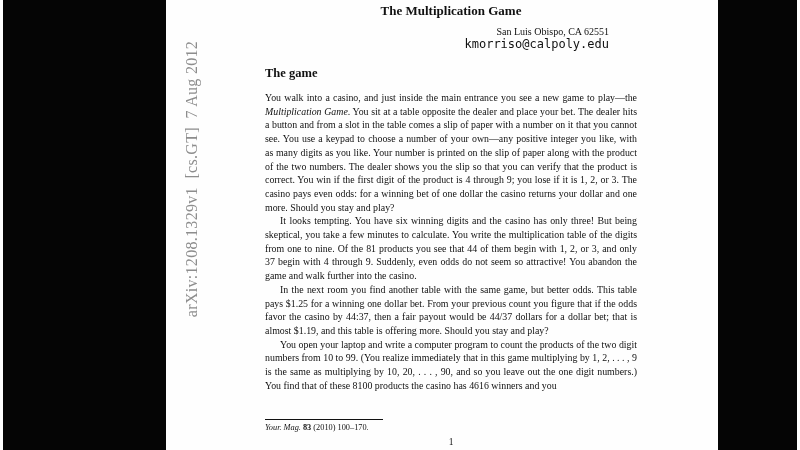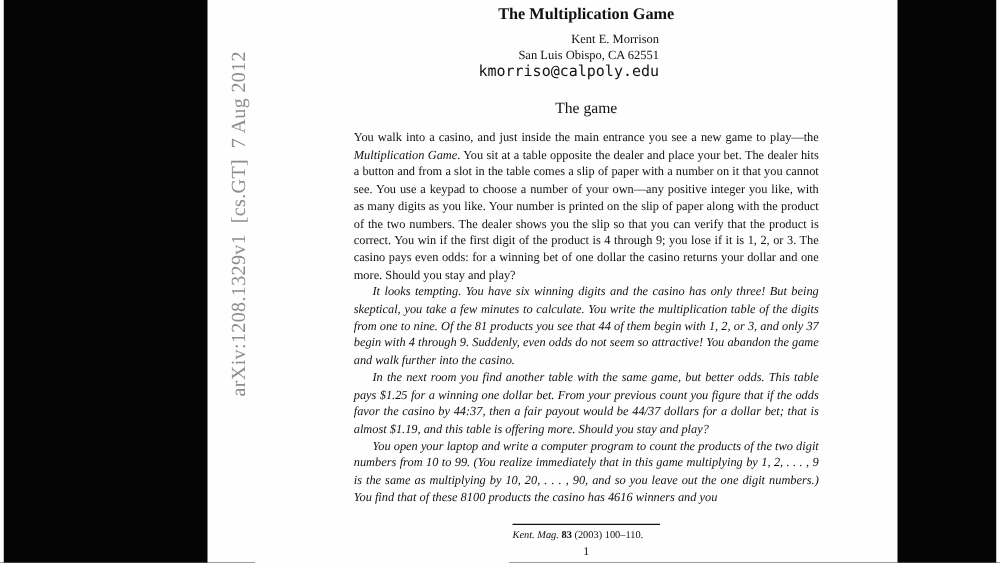--- a/index.html
+++ b/index.html
@@ -34,25 +34,24 @@
     width: 300px; height: 22px;
     transform: rotate(-90deg);
     text-align: center;
     font-size: 16px;
     color: #8d8d8d;
     white-space: pre;
     letter-spacing: 0.3px;
   }
   .content {
     position: absolute;
-    left: 117px; top: 0;
+    left: 99px; top: 0;
     width: 372px; height: 450px;
     display: flex;
     flex-direction: column;
-    align-items: center;
   }
   .paper-title {
     margin: 3px 0 0 0;
     text-align: center;
     font-size: 13px;
     line-height: 16px;
     font-weight: 700;
   }
   .authors {
     margin-top: 6px;
@@ -63,29 +62,29 @@
   }
   .author-email {
     font-family: "DejaVu Sans Mono", "Liberation Mono", monospace;
     font-size: 12px;
     line-height: 12px;
   }
   .section-heading {
     margin: 16px 0 10px 0;
     font-size: 12.5px;
     line-height: 15px;
-    font-weight: 400;
+    font-weight: 700;
   }
   .body-par {
     margin: 0;
     font-size: 9.9px;
     line-height: 13.7px;
     text-align: justify;
   }
-  .body-par.indent { text-indent: 15px; font-style: italic; }
+  .body-par.indent { text-indent: 15px; }
   .footer {
     margin-top: auto;
     padding-bottom: 2px;
   }
   .footnote-rule {
     width: 118px; height: 1px;
     background: #111;
     margin-bottom: 3px;
   }
   .footnote-text {
@@ -110,36 +109,35 @@
 
   <div class="page">
 
     <div class="arxiv-stamp">arXiv:1208.1329v1  [cs.GT]  7 Aug 2012</div>
 
     <div class="content">
 
       <h1 class="paper-title">The Multiplication Game</h1>
 
       <div class="authors">
-        <div>Kent E. Morrison</div>
         <div>San Luis Obispo, CA 62551</div>
         <div class="author-email">kmorriso@calpoly.edu</div>
       </div>
 
       <h2 class="section-heading">The game</h2>
 
       <p class="body-par"><span>You walk into a casino, and just inside the main entrance you see a new game to play—the </span><em>Multiplication Game</em><span>. You sit at a table opposite the dealer and place your bet. The dealer hits a button and from a slot in the table comes a slip of paper with a number on it that you cannot see. You use a keypad to choose a number of your own—any positive integer you like, with as many digits as you like. Your number is printed on the slip of paper along with the product of the two numbers. The dealer shows you the slip so that you can verify that the product is correct. You win if the first digit of the product is 4 through 9; you lose if it is 1, 2, or 3. The casino pays even odds: for a winning bet of one dollar the casino returns your dollar and one more. Should you stay and play?</span></p>
 
       <p class="body-par indent">It looks tempting. You have six winning digits and the casino has only three! But being skeptical, you take a few minutes to calculate. You write the multiplication table of the digits from one to nine. Of the 81 products you see that 44 of them begin with 1, 2, or 3, and only 37 begin with 4 through 9. Suddenly, even odds do not seem so attractive! You abandon the game and walk further into the casino.</p>
 
       <p class="body-par indent">In the next room you find another table with the same game, but better odds. This table pays $1.25 for a winning one dollar bet. From your previous count you figure that if the odds favor the casino by 44:37, then a fair payout would be 44/37 dollars for a dollar bet; that is almost $1.19, and this table is offering more. Should you stay and play?</p>
 
       <p class="body-par indent">You open your laptop and write a computer program to count the products of the two digit numbers from 10 to 99. (You realize immediately that in this game multiplying by 1, 2, . . . , 9 is the same as multiplying by 10, 20, . . . , 90, and so you leave out the one digit numbers.) You find that of these 8100 products the casino has 4616 winners and you</p>
 
       <div class="footer">
         <div class="footnote-rule"></div>
-        <div class="footnote-text"><em>Kent. Mag.</em> <b>83</b> <span>(2003) 100–110.</span></div>
+        <div class="footnote-text"><em>Your. Mag.</em> <b>83</b> <span>(2010) 100–170.</span></div>
         <div class="pageno">1</div>
       </div>
 
     </div>
   </div>
 </div>
 
 </body></html>

